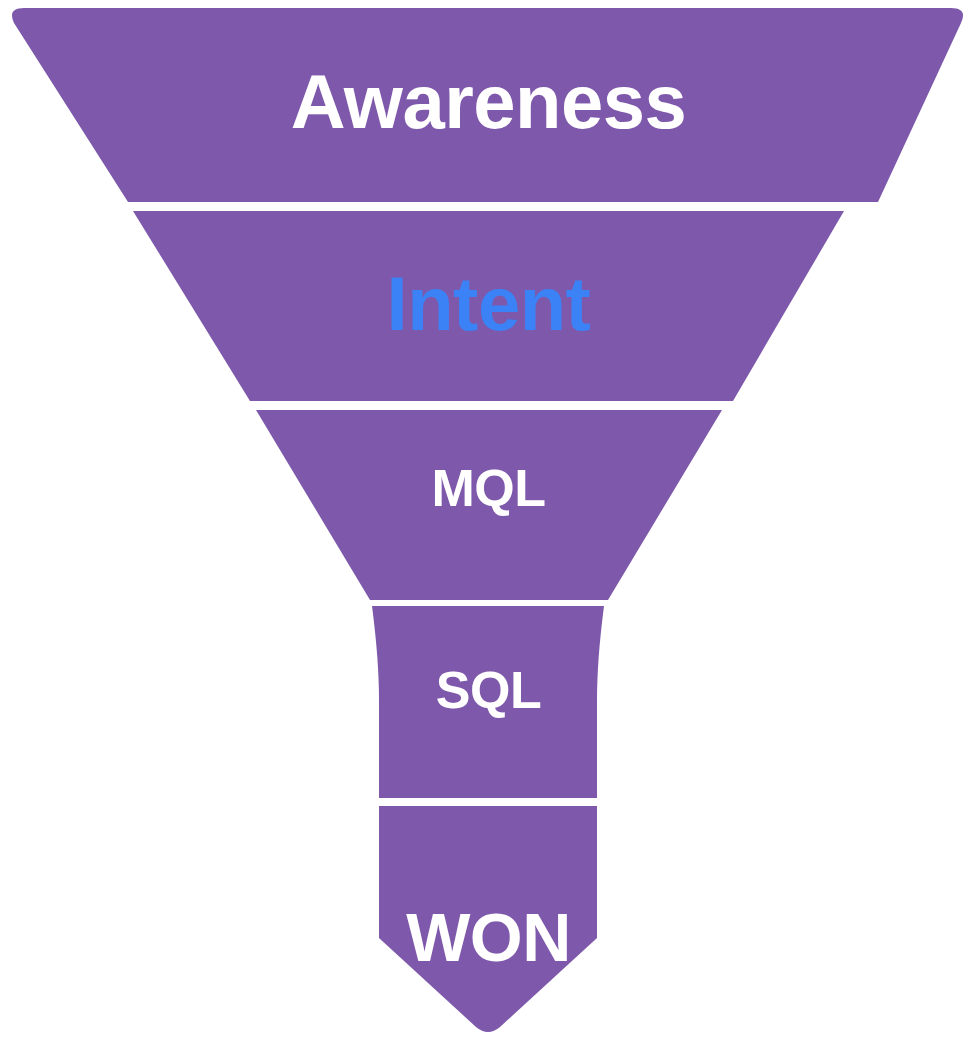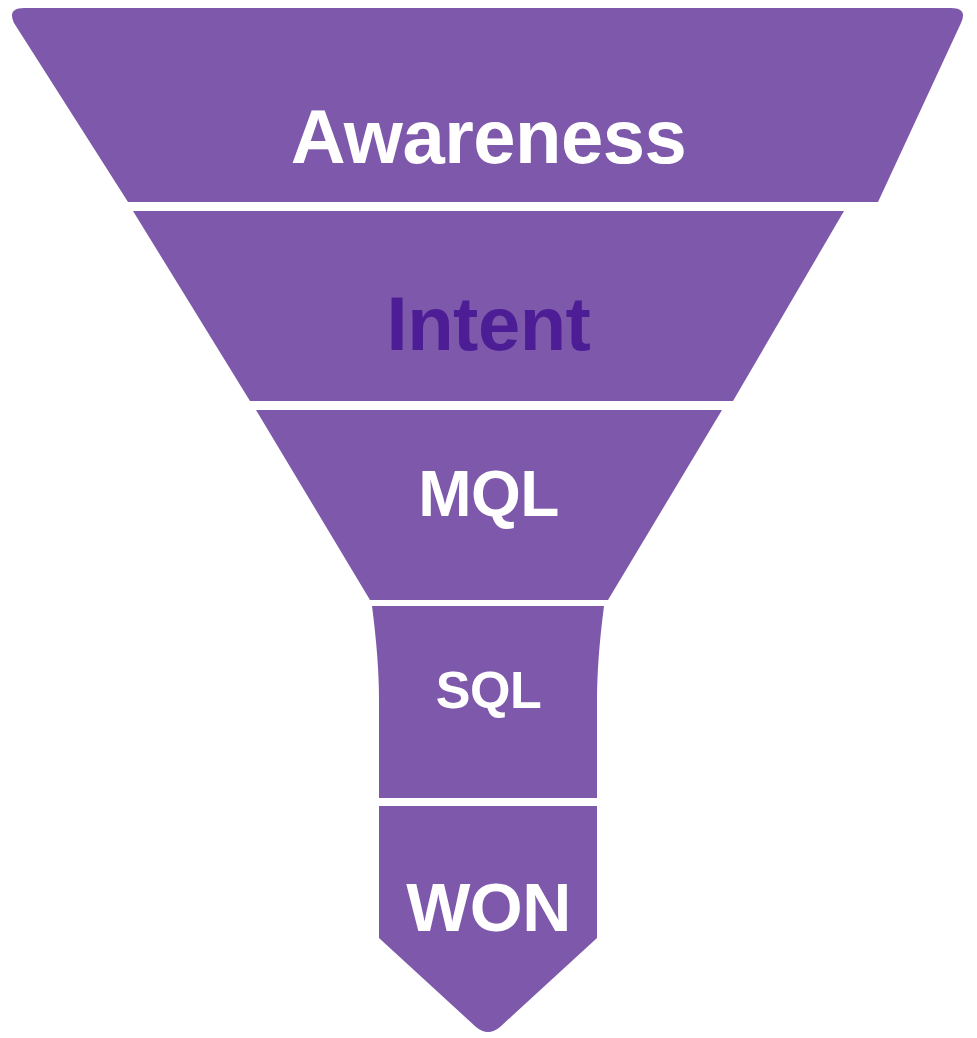--- a/index.html
+++ b/index.html
@@ -32,25 +32,25 @@
     width: 977px;
     text-align: center;
     color: #ffffff;
     font-family: "Liberation Sans", sans-serif;
     font-weight: bold;
     line-height: 1;
     white-space: nowrap;
     letter-spacing: -0.5px;
     pointer-events: none;
   }
-  .stage-awareness { top: 64px;  font-size: 76px; margin-top: 35px; }
+  .stage-awareness { top: 64px;  font-size: 76px; }
   .stage-intent    { top: 266px; font-size: 76px; }
-  .stage-mql       { top: 462px; font-size: 64px; }
+  .stage-mql       { top: 462px; font-size: 52px; }
   .stage-sql       { top: 664px; font-size: 52px; }
-  .stage-won       { top: 873px; font-size: 68px; }
+  .stage-won       { top: 903px; font-size: 68px; }
 </style>
 </head>
 <body style="background: rgb(255, 255, 255);">
 
 <div id="funnel-canvas" style="background: rgb(255, 255, 255);">
 
   <svg id="funnel-svg" viewBox="0 0 977 1038" xmlns="http://www.w3.org/2000/svg">
 
     <path fill="#7E58AB" d="M 24 8
              L 951 8
@@ -84,21 +84,21 @@
              L 597 806
              L 597 938
              L 500 1027
              Q 488 1037 476 1027
              L 379 938
              Z"></path>
   </svg>
 
   <div class="stage-label stage-awareness" style="color: rgb(255, 255, 255);">Awareness</div>
 
-  <div class="stage-label stage-intent" style="color: #4c1d95; margin-top: 20px;">Intent</div>
+  <div class="stage-label stage-intent" style="color: #3b82f6;">Intent</div>
 
   <div class="stage-label stage-mql" style="color: rgb(255, 255, 255);">MQL</div>
 
   <div class="stage-label stage-sql" style="color: rgb(255, 255, 255);">SQL</div>
 
   <div class="stage-label stage-won" style="color: rgb(255, 255, 255);">WON</div>
 
 </div>
 
 </body></html>

